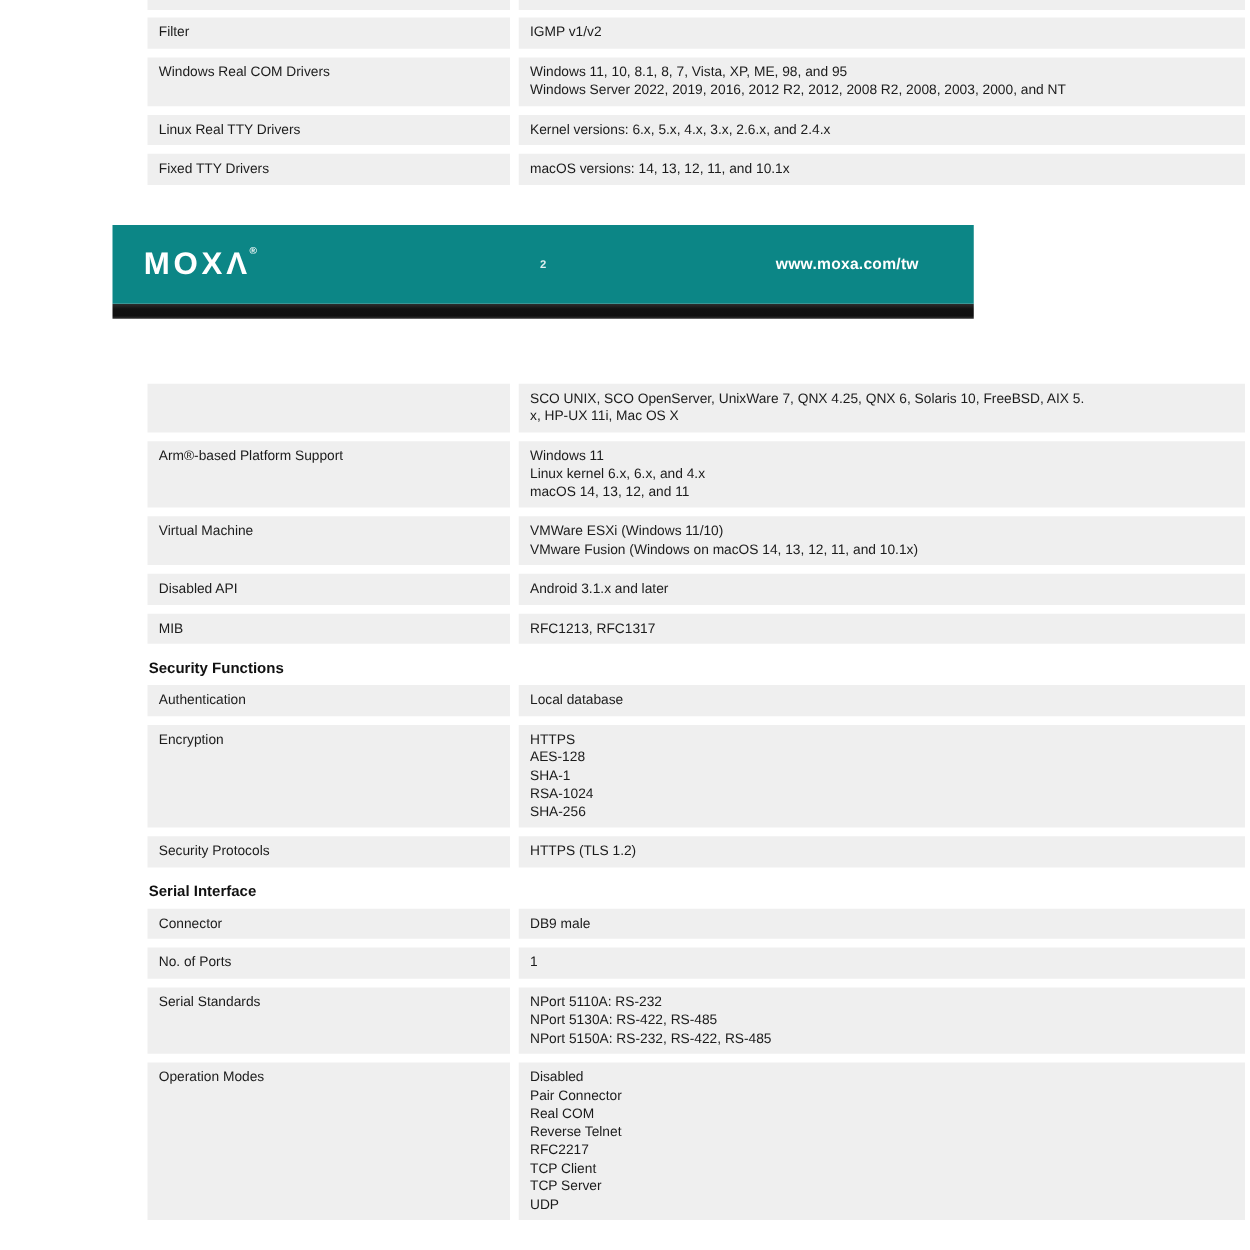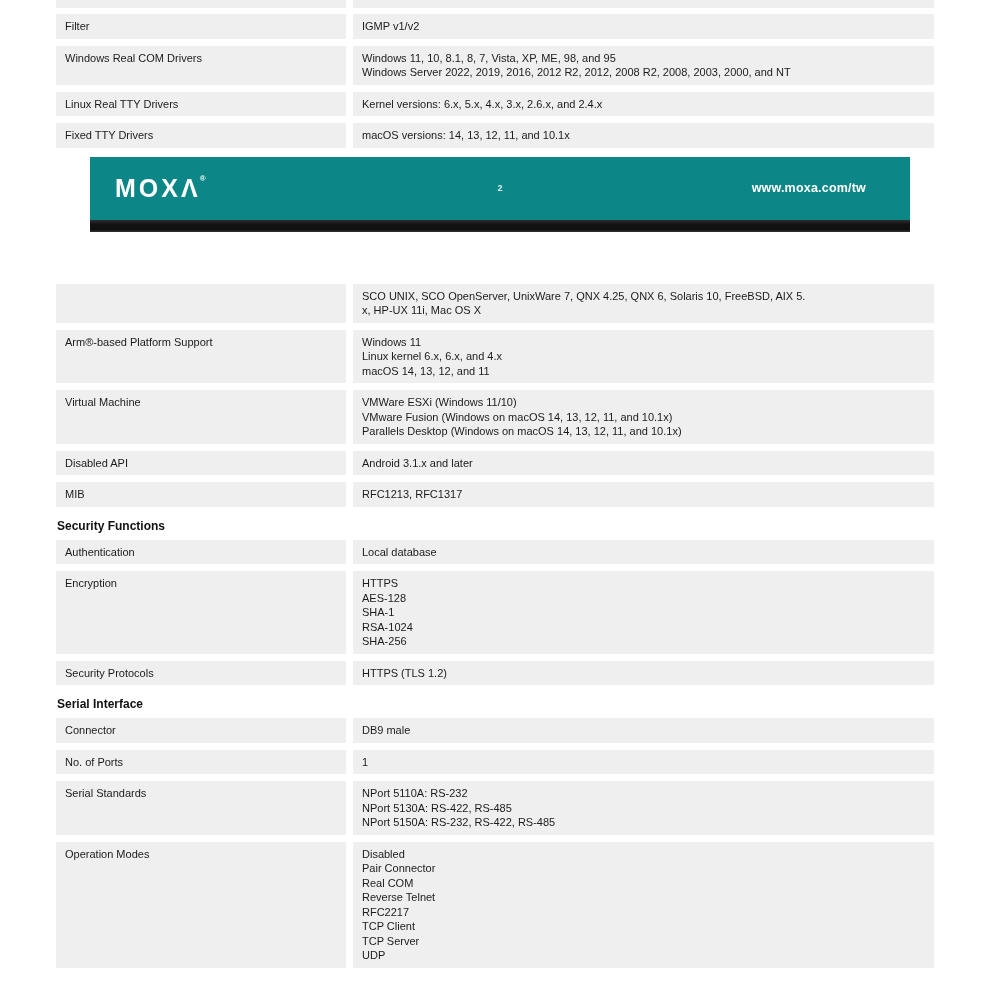--- a/index.html
+++ b/index.html
@@ -4,21 +4,21 @@
 <style>
   html, body {
     margin: 0; padding: 0;
     width: 1000px; height: 1000px;
     overflow: hidden;
     background: #ffffff;
     font-family: "Liberation Sans", "DejaVu Sans", sans-serif;
     color: var(--text, #1b1b1b);
   }
   .content {
-    margin-left: 56px;
+    margin-left: 118px;
     width: 878px;
   }
   .content.top { margin-top: 0; }
   .content.bottom { margin-top: 52px; }
 
   .spec-row {
     display: flex;
     gap: 7px;
     margin-bottom: 7px;
   }
@@ -38,22 +38,22 @@
   .section-header {
     font-size: 12px;
     font-weight: bold;
     line-height: 14px;
     margin: 12px 0 7px 1px;
     color: #111;
   }
 
   .band-wrap {
     margin-left: 90px;
-    margin-top: 9px;
-    width: 820px;
+    margin-top: 32px;
+    width: 689px;
   }
   .band {
     position: relative;
     height: 63px;
     background: var(--teal, #0c8686);
     display: flex;
     align-items: center;
   }
   .logo {
     margin-left: 25px;
@@ -155,21 +155,20 @@
           <div>Windows 11</div>
           <div>Linux kernel 6.x, 6.x, and 4.x</div>
           <div>macOS 14, 13, 12, and 11</div>
         </div>
       </div>
       <div class="spec-row">
         <div class="cell label-cell">Virtual Machine</div>
         <div class="cell value-cell">
           <div>VMWare ESXi (Windows 11/10)</div>
           <div>VMware Fusion (Windows on macOS 14, 13, 12, 11, and 10.1x)</div>
-          <div>Parallels Desktop (Windows on macOS 14, 13, 12, 11, and 10.1x)</div>
         </div>
       </div>
       <div class="spec-row">
         <div class="cell label-cell">Disabled API</div>
         <div class="cell value-cell">
           <div>Android 3.1.x and later</div>
         </div>
       </div>
       <div class="spec-row">
         <div class="cell label-cell">MIB</div>

